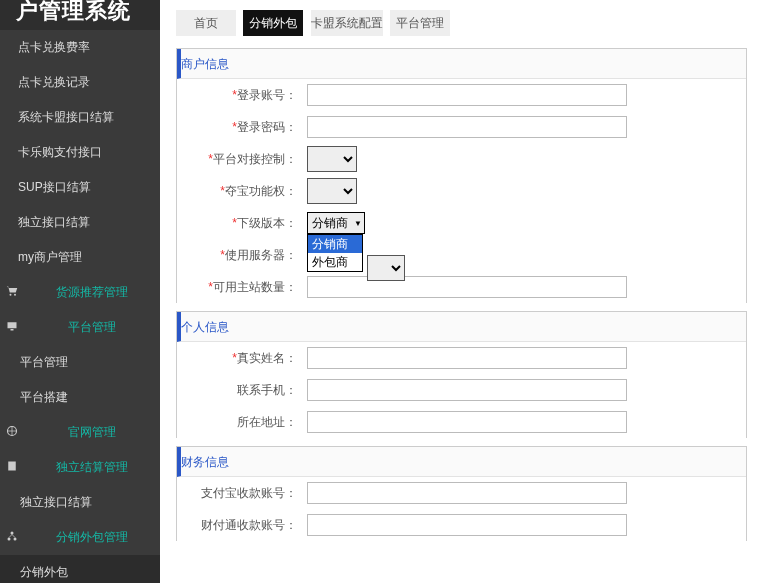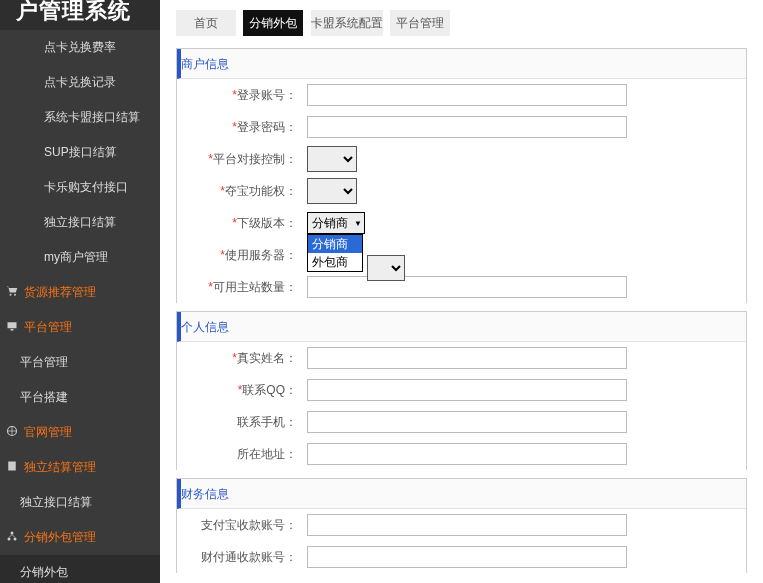--- a/index.html
+++ b/index.html
@@ -1,21 +1,21 @@
 <!DOCTYPE html>
 <html><head>
 <meta charset="utf-8">
 <style>
   * { box-sizing: border-box; margin: 0; padding: 0; }
   body { font-family: "Microsoft YaHei", Arial, sans-serif; font-size: 12px; background: #fff; width: 763px; height: 583px; overflow: hidden; position: relative; }
   .sidebar { position: absolute; left: 0; top: 0; width: 160px; height: 583px; background: #3a3a3a; color: #ddd; }
   .logo { background: #2e2e2e; color: #fff; font-size: 22px; font-weight: bold; height: 30px; line-height: 22px; padding-left: 16px; letter-spacing: 1px; overflow: hidden; }
-  .nav-item { height: 35px; line-height: 35px; padding-left: 44px; color: #ddd; cursor: pointer; font-size: 12px; }
+  .nav-item { height: 35px; line-height: 35px; padding-left: 18px; color: #ddd; cursor: pointer; font-size: 12px; }
   .nav-item.offset { padding-left: 20px; }
-  .nav-item.hdr { padding-left: 24px; position: relative; color: #f97316; }
+  .nav-item.hdr { padding-left: 24px; position: relative; color: #14b8a6; text-align: center; }
   .nav-item.hdr .ico { position: absolute; left: 6px; top: 10px; width: 12px; height: 12px; }
   .nav-item.active { background: #2c2c2c; }
   .main { position: absolute; left: 160px; top: 10px; right: 0; bottom: 0; padding-left: 0; }
   .tabbar { margin-left: 16px; height: 30px; }
   .tab { display: inline-block; min-width: 60px; height: 26px; line-height: 26px; text-align: center; color: #555; background: #eee; padding: 0 0; margin-right: 4px; cursor: pointer; font-size: 12px; }
   .tab.active { background: #111; color: #fff; }
   .section { margin: 8px 16px 0 16px; border: 1px solid #ccc; border-bottom: none; }
   .section-title { color: #2a57c7; font-size: 12px; height: 30px; line-height: 30px; border-bottom: 1px solid #e3e3e3; border-left: 4px solid #2a57c7; background: #fafafa; }
   .row { display: flex; align-items: center; height: 32px; }
   .label { width: 120px; text-align: right; color: #555; font-size: 12px; margin-right: 10px; }
@@ -33,22 +33,22 @@
 </style>
 </head>
 <body>
 
 <div class="sidebar">
   <div class="logo">户管理系统</div>
 
   <div class="nav-item">点卡兑换费率</div>
   <div class="nav-item">点卡兑换记录</div>
   <div class="nav-item">系统卡盟接口结算</div>
+  <div class="nav-item">卡乐购支付接口</div>
   <div class="nav-item">SUP接口结算</div>
-  <div class="nav-item">卡乐购支付接口</div>
   <div class="nav-item">独立接口结算</div>
   <div class="nav-item">my商户管理</div>
 
   <div class="nav-item hdr">
     <span class="ico">
         <svg viewBox="0 0 16 16">
           <path fill="#ccc" d="M1 2h2l2 8h8l2-6H4"></path>
           <circle fill="#ccc" cx="6" cy="13" r="1.3"></circle>
           <circle fill="#ccc" cx="12" cy="13" r="1.3"></circle>
         </svg>
@@ -155,24 +155,20 @@
     </div>
   </div>
 
   <div class="section">
     <div class="section-title">个人信息</div>
     <div class="row">
       <div class="label"><span class="req">*</span><span>真实姓名：</span></div>
       <input class="text-input" value="" style="">
     </div>
     <div class="row">
-      <div class="label"><span class="req">*</span><span>联系QQ：</span></div>
-      <input class="text-input" value="" style="">
-    </div>
-    <div class="row">
       <div class="label"><span>联系手机：</span></div>
       <input class="text-input" value="" style="">
     </div>
     <div class="row">
       <div class="label"><span>所在地址：</span></div>
       <input class="text-input" value="" style="">
     </div>
   </div>
 
   <div class="section">

